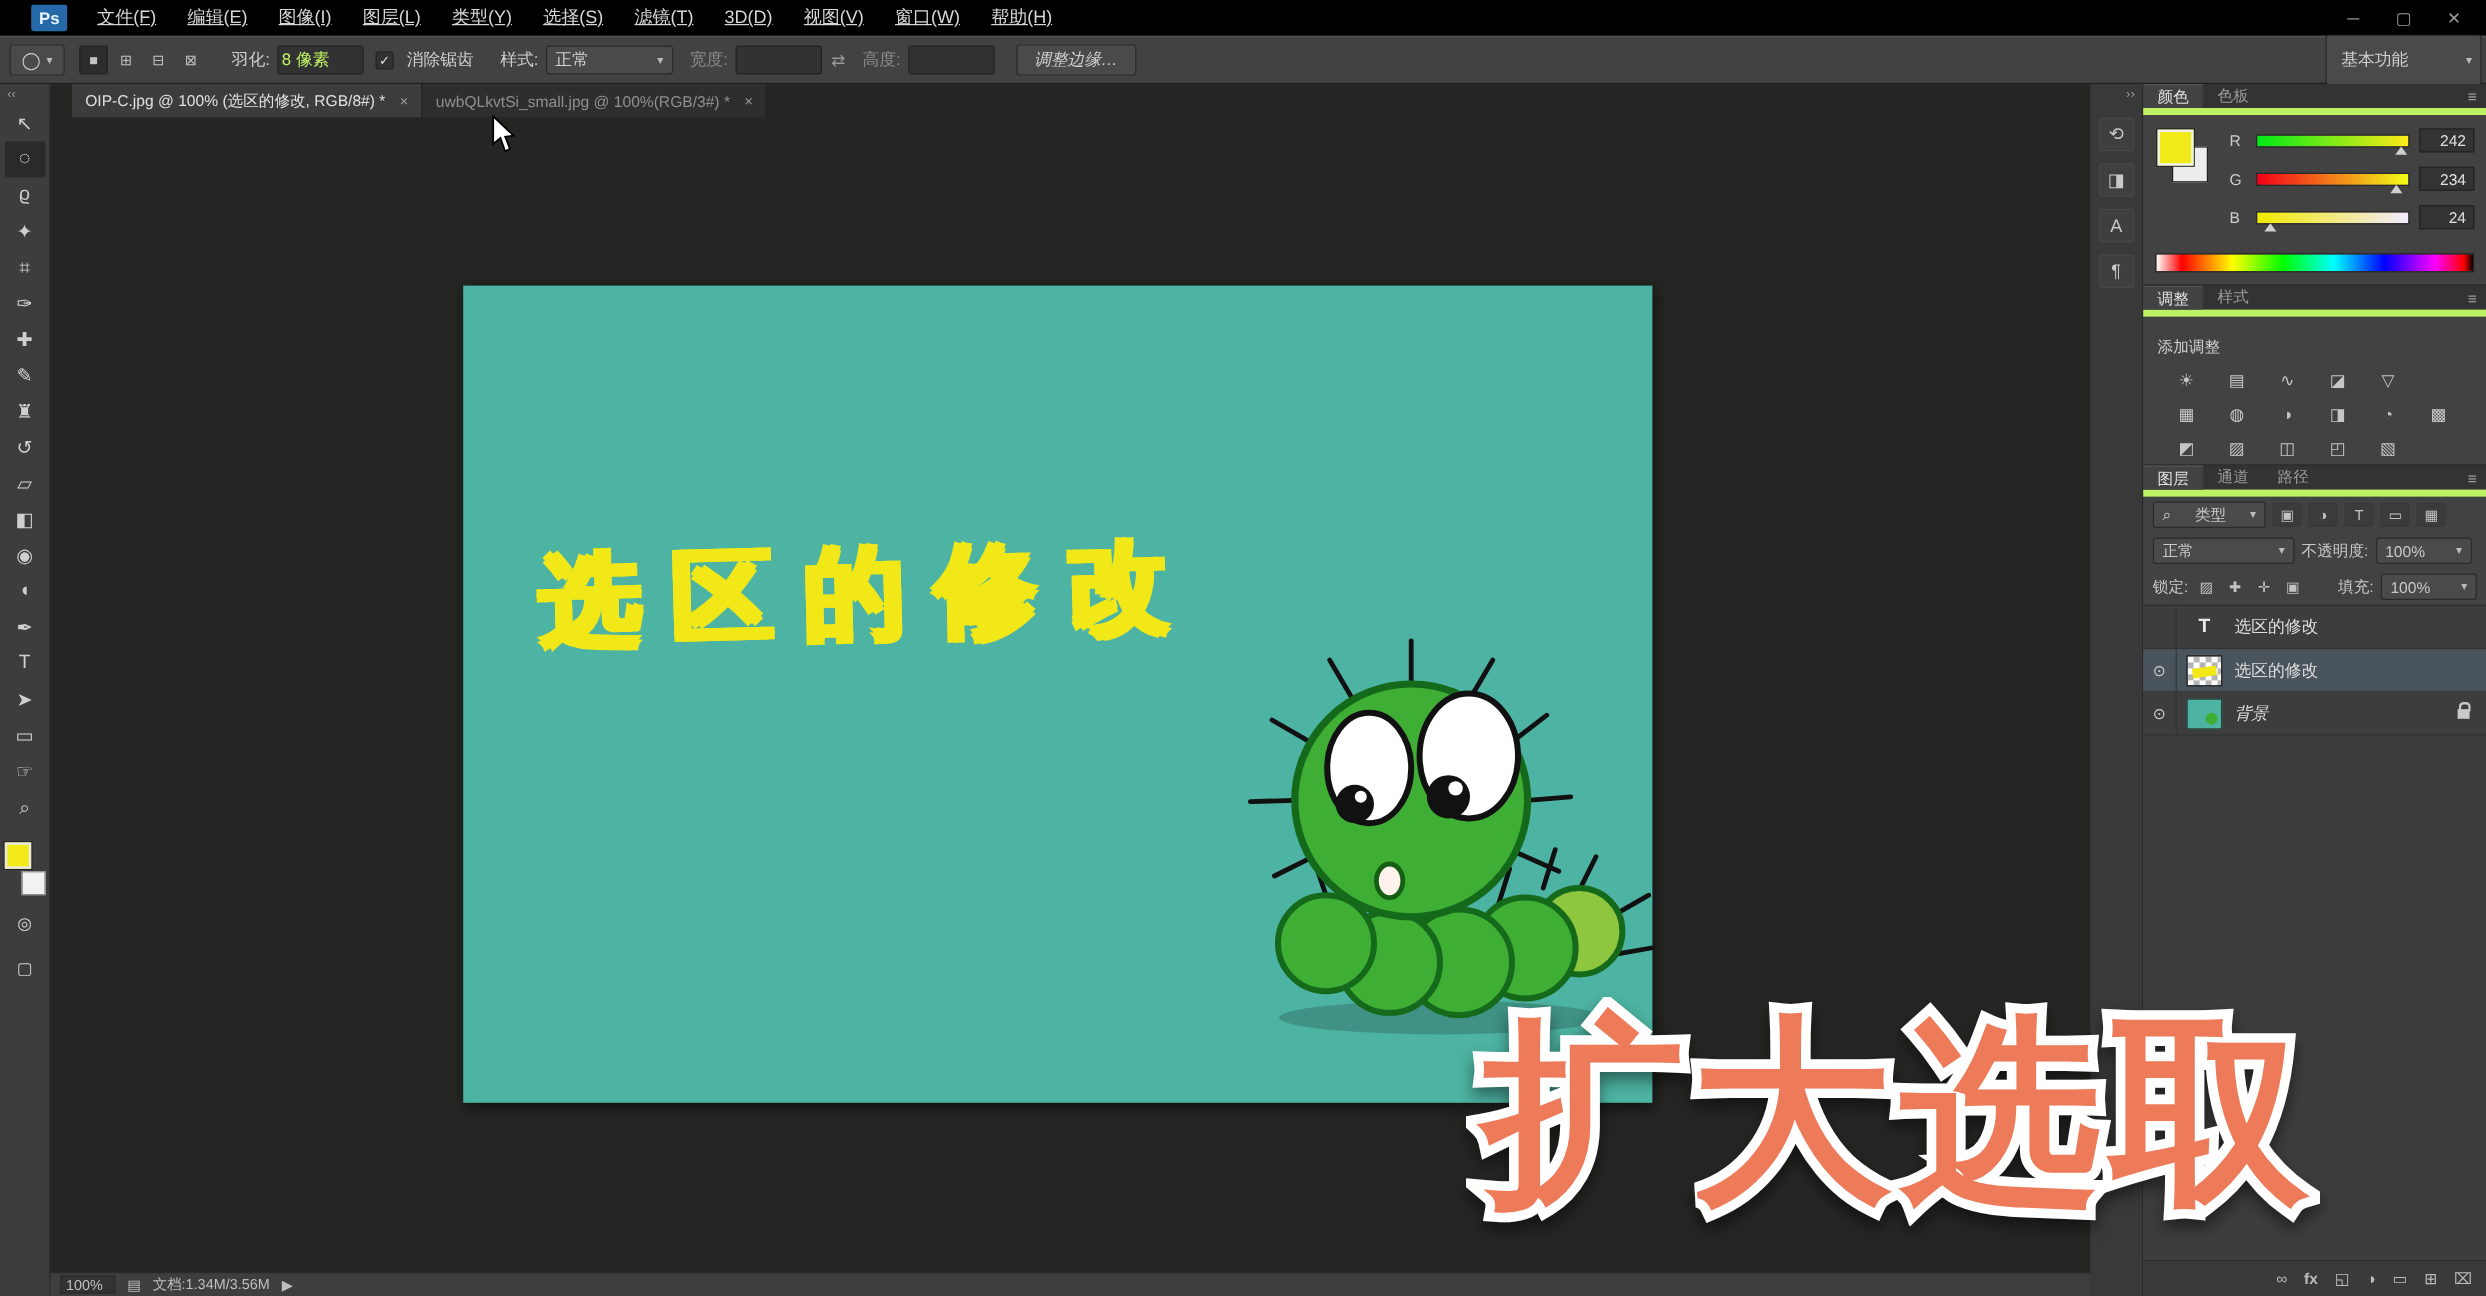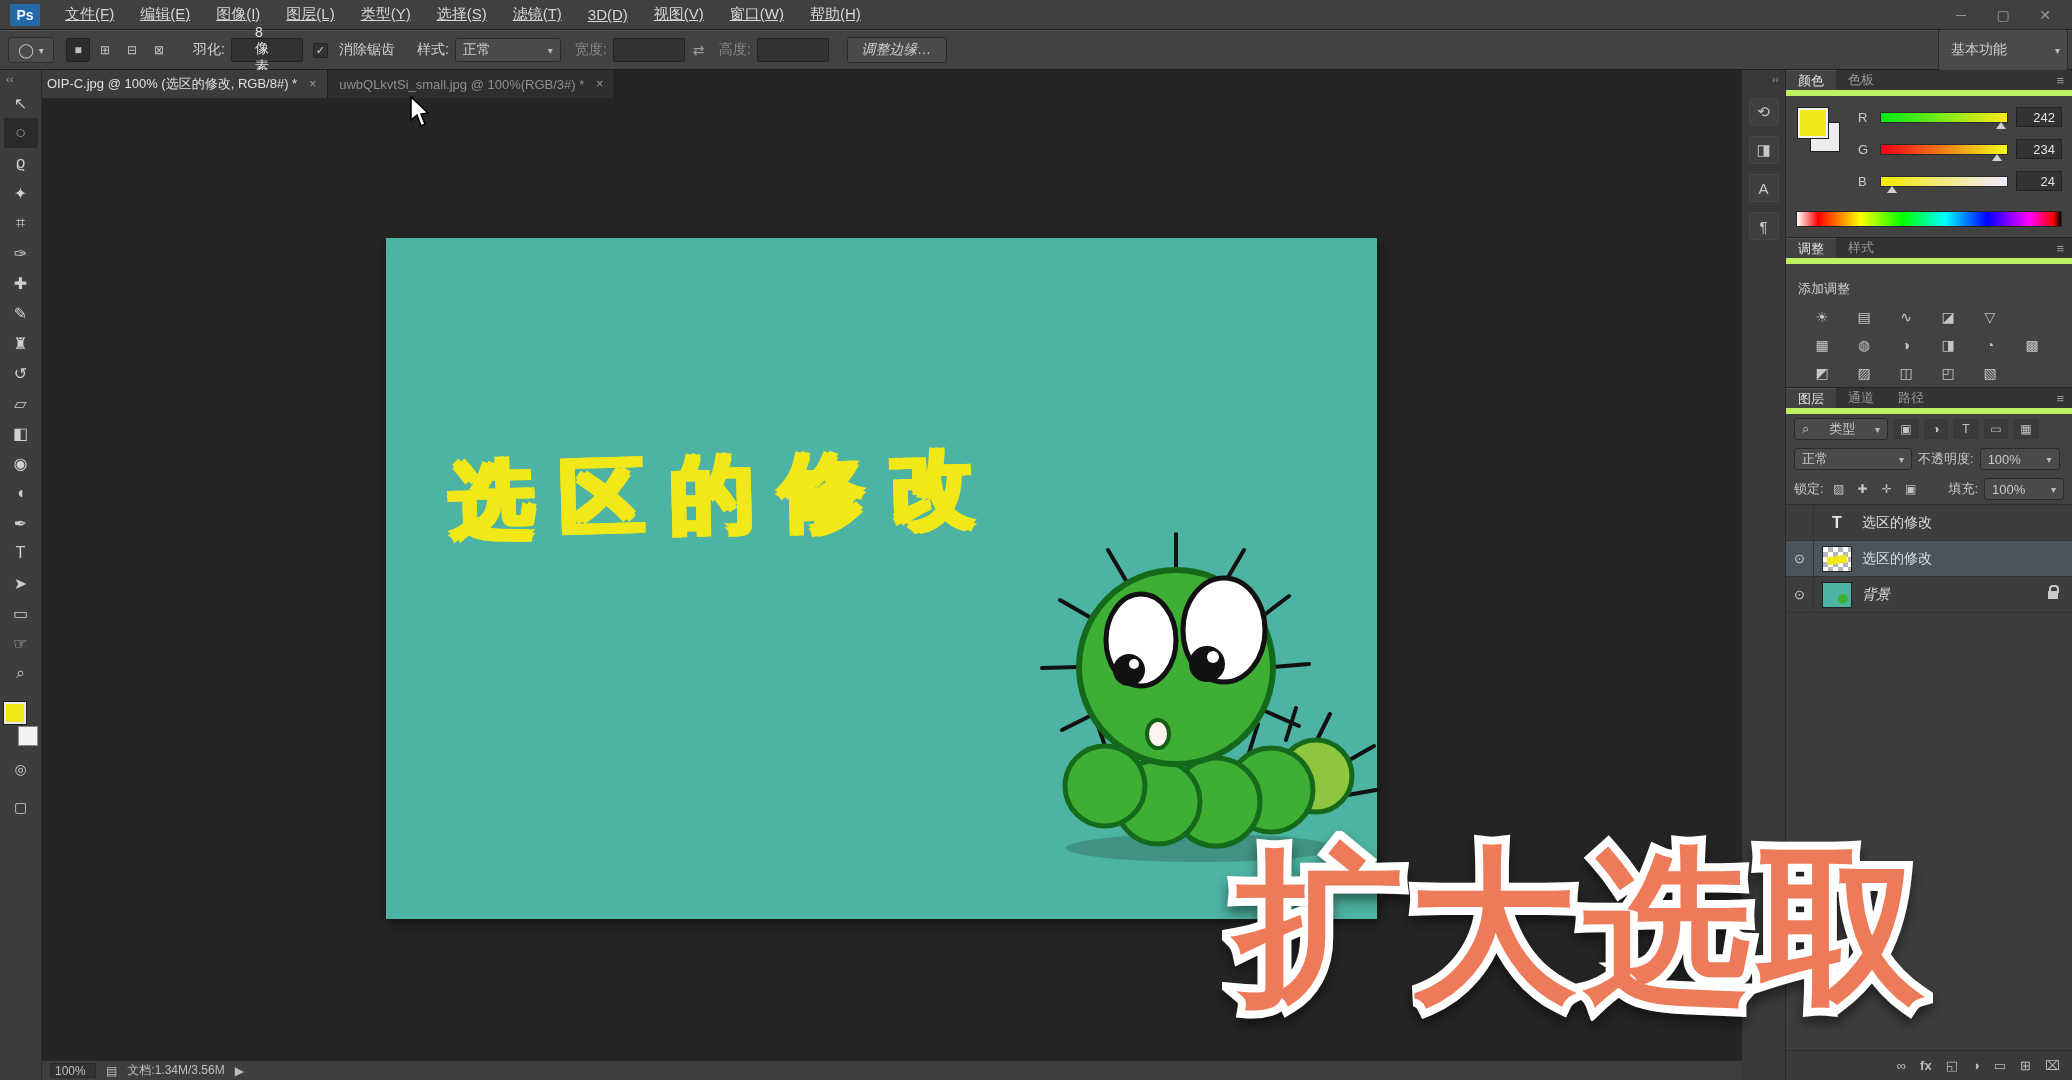--- a/index.html
+++ b/index.html
@@ -4,57 +4,57 @@
 <style>
   * { box-sizing: border-box; }
   html,body { margin:0; padding:0; background:#000; }
   .root {
     position:relative; width:2072px; height:1080px; overflow:hidden;
     background:#252523; font-family:"Liberation Sans", sans-serif; color:#ccc;
     -webkit-font-smoothing:antialiased;
   }
 
   
-  .menubar { position:absolute; left:0; top:0; right:0; height:30px; background:#404040;
-    display:flex; align-items:center; color:#d6d6d6; font-size:15px; border-bottom:1px solid #1c1c1c; }
+  .menubar { position:absolute; left:0; top:0; right:0; height:30px; background:#000000;
+    display:flex; align-items:center; color:#d6d6d6; font-size:15px; border-bottom:1px solid #1c1c1c;padding-left:16px; }
   .ps-logo { margin:0 12px 0 10px; width:30px; height:22px; background:#2569a8; color:#eaf4ff;
     display:flex; align-items:center; justify-content:center; font-weight:bold; font-size:14px; border-radius:2px; }
   .mi { padding:0 13px; cursor:default;text-decoration:underline; }
   .win-controls { margin-left:auto; display:flex; padding-right:6px; }
   .win-controls span { width:42px; text-align:center; color:#9a9a9a; font-size:14px; }
 
   
   .optionsbar { position:absolute; left:0; top:30px; right:0; height:40px; background:#424242;
     border-top:1px solid #555; border-bottom:1px solid #1e1e1e;
     display:flex; align-items:center; color:#cfcfcf; font-size:14px; }
   .tool-preview { margin:0 12px 0 8px; width:46px; height:26px; display:flex; align-items:center;
     justify-content:center; gap:5px; border:1px solid #2c2c2c; border-radius:3px; background:#4a4a4a; }
   .tool-preview .dd { font-size:10px; color:#bbb; }
   .modes { display:flex; gap:3px; margin-right:16px; }
   .mode { width:24px; height:24px; display:flex; align-items:center; justify-content:center;
     color:#c2c2c2; font-size:12px; border-radius:2px; }
   .mode.sel { background:#2d2d2d; border:1px solid #222; }
   .lbl { margin:0 6px; white-space:nowrap; }
   .dim { color:#8a8a8a; }
   .field { width:72px; height:24px; background:#323232; border:1px solid #222; border-radius:2px;
-    display:flex; align-items:center; padding:0 23px; color:#e5e5e5; }
+    display:flex; align-items:center; padding:0 3px; color:#bef264; }
   .check { width:15px; height:15px; background:#323232; border:1px solid #222; color:#ddd; font-size:11px;
     display:flex; align-items:center; justify-content:center; margin:0 5px 0 10px; border-radius:2px; }
   .dropdown { height:24px; background:#4a4a4a; border:1px solid #2a2a2a; border-radius:3px;
     display:flex; align-items:center; justify-content:space-between; padding:0 7px; gap:8px; white-space:nowrap; }
   .dropdown .dd { color:#bbb; font-size:10px; }
   .style-dd { width:106px; }
   .swap { width:28px; text-align:center; color:#9a9a9a; }
   .btn { height:26px; padding:0 14px; background:#4a4a4a; border:1px solid #2a2a2a; border-radius:3px;
     display:flex; align-items:center; margin-left:18px; white-space:nowrap;font-style:italic; }
   .spacer { flex:1; }
   .ws { width:130px; margin-right:4px; height:42px;padding-left:12px; }
 
   
-  .tabbar { position:absolute; left:36px; top:70px; height:28px; right:330px; display:flex; font-size:13px; }
+  .tabbar { position:absolute; left:60px; top:70px; height:28px; right:330px; display:flex; font-size:13px; }
   .tab { display:flex; align-items:center; gap:12px; padding:0 11px; background:#2e2e2e; color:#8f8f8f;
     border-right:1px solid #1e1e1e; white-space:nowrap; }
   .tab.active { background:#3c3c3c; color:#e0e0e0; }
   .tab .x { color:#9a9a9a; font-size:12px; }
 
   
   .toolstrip { position:absolute; left:0; top:70px; width:42px; bottom:0; background:#3d3d3d;
     border-right:1px solid #2a2a2a; display:flex; flex-direction:column; align-items:center; }
   .collapse { height:18px; color:#9a9a9a; font-size:11px; align-self:flex-start; padding-left:6px; line-height:18px; }
   .tool { width:34px; height:30px; display:flex; align-items:center; justify-content:center;

